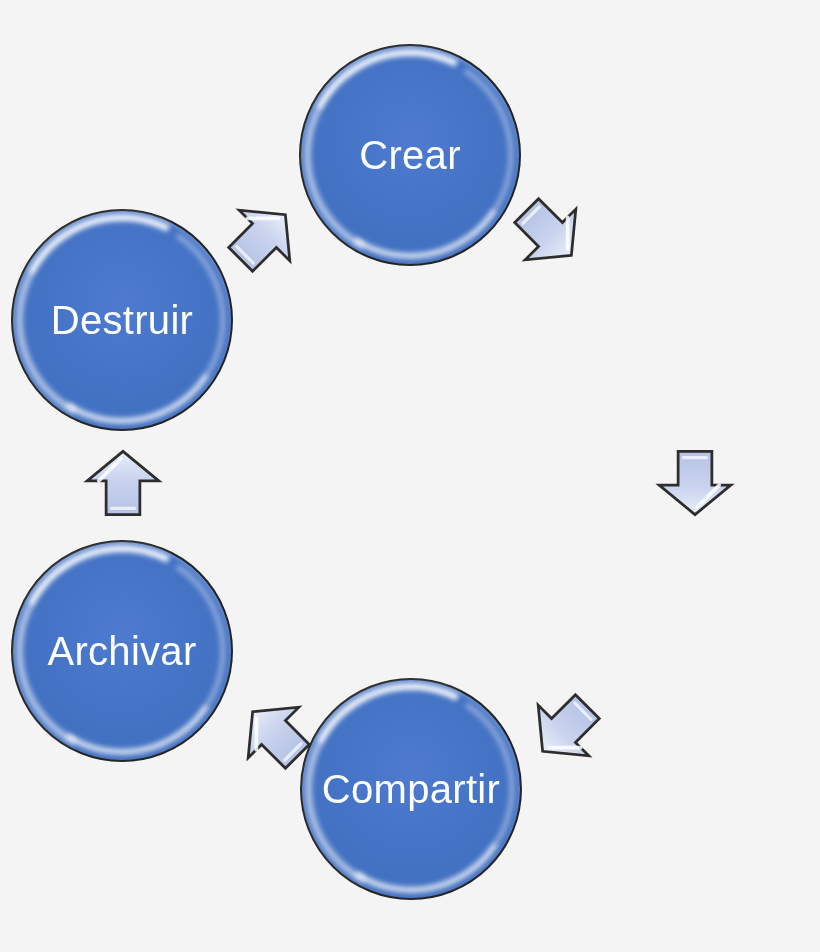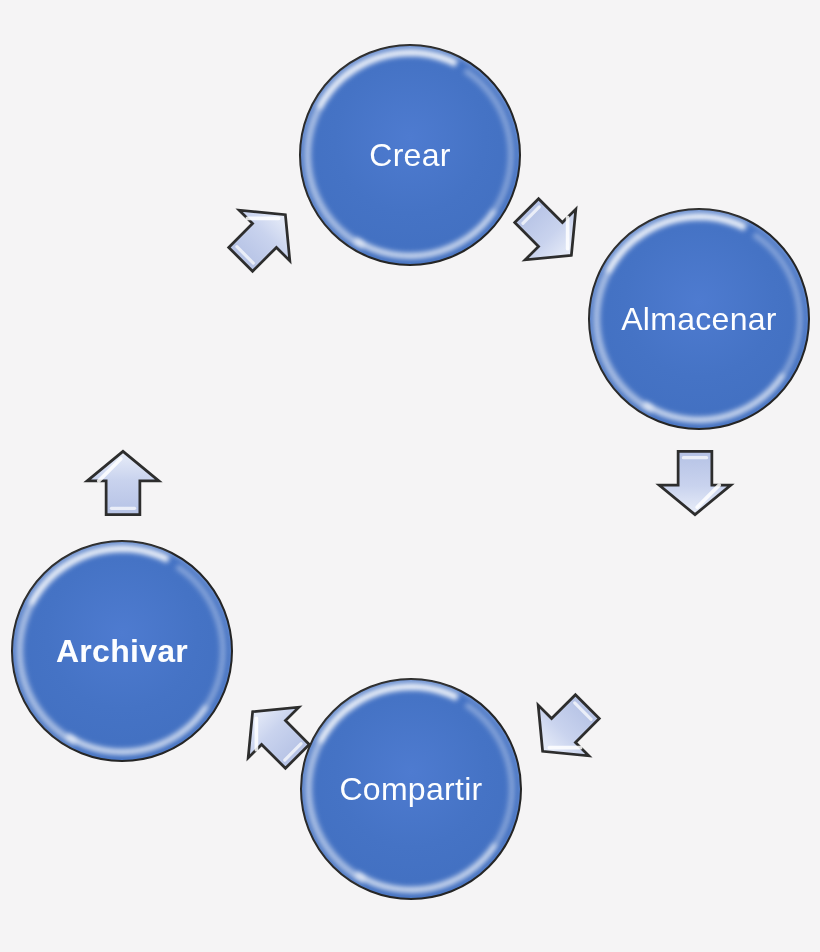--- a/index.html
+++ b/index.html
@@ -54,32 +54,32 @@
     border: 6px solid transparent;
     border-bottom-color: rgba(255,255,255,0.75);
     border-right-color: rgba(255,255,255,0.35);
     transform: rotate(-12deg);
     filter: blur(2.5px);
   }
   .node-label {
     position: relative;
     z-index: 2;
     color: #fdfeff;
-    font-size: 32px;
+    font-size: 40px;
     letter-spacing: 0.3px;
     text-align: center;
     user-select: none;
   }
 
   
   .node-crear     { left: 299px; top:  44px; }
   .node-almacenar { left: 588px; top: 208px; }
   .node-usar      { left: 590px; top: 538px; }
   .node-compartir { left: 300px; top: 678px; }
-  .node-archivar  { left:  11px; top: 540px; font-weight: bold; }
+  .node-archivar  { left:  11px; top: 540px; }
   .node-destruir  { left:  11px; top: 209px; }
 
   
   .arrow {
     position: absolute;
     width: 78px;
     height: 70px;
   }
   .arrow svg { display: block; width: 100%; height: 100%; overflow: visible; }
 
@@ -102,33 +102,33 @@
     </linearGradient>
   </defs>
 </svg>
 
 <div class="stage">
 
   <div class="node node-crear">
     <span class="node-label">Crear</span>
   </div>
 
-  <div class="node node-almacenar">
-    <span class="node-label">Almacenar</span>
-  </div>
 
 
   <div class="node node-compartir">
     <span class="node-label">Compartir</span>
   </div>
 
   <div class="node node-archivar">
     <span class="node-label">Archivar</span>
   </div>
 
+  <div class="node node-destruir">
+    <span class="node-label">Destruir</span>
+  </div>
 
   <div class="arrow arrow-destruir-crear">
     <svg viewBox="0 0 74 64">
       <polygon points="37,2 71,30 53,30 53,62 21,62 21,30 3,30" fill="url(#arrowGrad)" stroke="#2d2d2d" stroke-width="2.6" stroke-linejoin="miter"></polygon>
       <path d="M14,30 L35,9" stroke="rgba(255,255,255,0.85)" stroke-width="3.5" fill="none" stroke-linecap="round"></path>
       <path d="M26,56 L48,56" stroke="rgba(255,255,255,0.7)" stroke-width="3" fill="none" stroke-linecap="round"></path>
     </svg>
   </div>
 
   <div class="arrow arrow-crear-almacenar">

